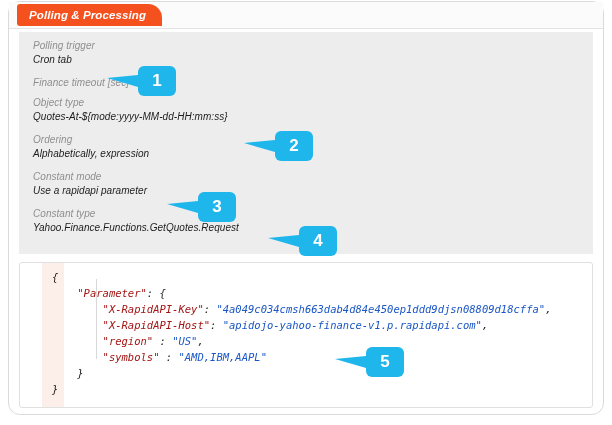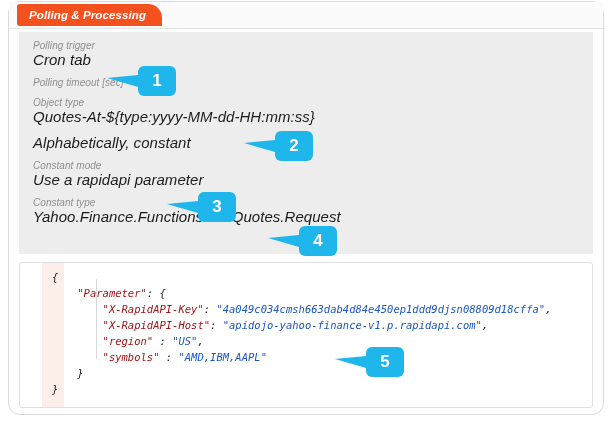--- a/index.html
+++ b/index.html
@@ -70,21 +70,21 @@
   .field {
     margin-bottom: 9px;
   }
   .field-label {
     font-size: 10px;
     color: #8f8f8f;
     line-height: 11px;
     letter-spacing: 0.05px;
   }
   .field-value {
-    font-size: 15px;
+    font-size: 10px;
     color: #1c1c1c;
     line-height: 17px;
     letter-spacing: 0.05px;
   }
 
   
   .code-panel {
     position: absolute;
     left: 10px;
     top: 260px;
@@ -166,28 +166,29 @@
       <span>Polling &amp; Processing</span>
     </div>
   </div>
 
   <div class="form-panel" id="form-panel">
       <div class="field">
         <div class="field-label">Polling trigger</div>
         <div class="field-value">Cron tab</div>
       </div>
       <div class="field">
-        <div class="field-label">Polling timeout [sec]</div>
+        <div class="field-label">Finance timeout [sec]</div>
       </div>
       <div class="field">
         <div class="field-label">Object type</div>
-        <div class="field-value">Quotes-At-${type:yyyy-MM-dd-HH:mm:ss}</div>
-      </div>
-      <div class="field">
-        <div class="field-value">Alphabetically, constant</div>
+        <div class="field-value">Quotes-At-${mode:yyyy-MM-dd-HH:mm:ss}</div>
+      </div>
+      <div class="field">
+        <div class="field-label">Ordering</div>
+        <div class="field-value">Alphabetically, expression</div>
       </div>
       <div class="field">
         <div class="field-label">Constant mode</div>
         <div class="field-value">Use a rapidapi parameter</div>
       </div>
       <div class="field">
         <div class="field-label">Constant type</div>
         <div class="field-value">Yahoo.Finance.Functions.GetQuotes.Request</div>
       </div>
     </div>

